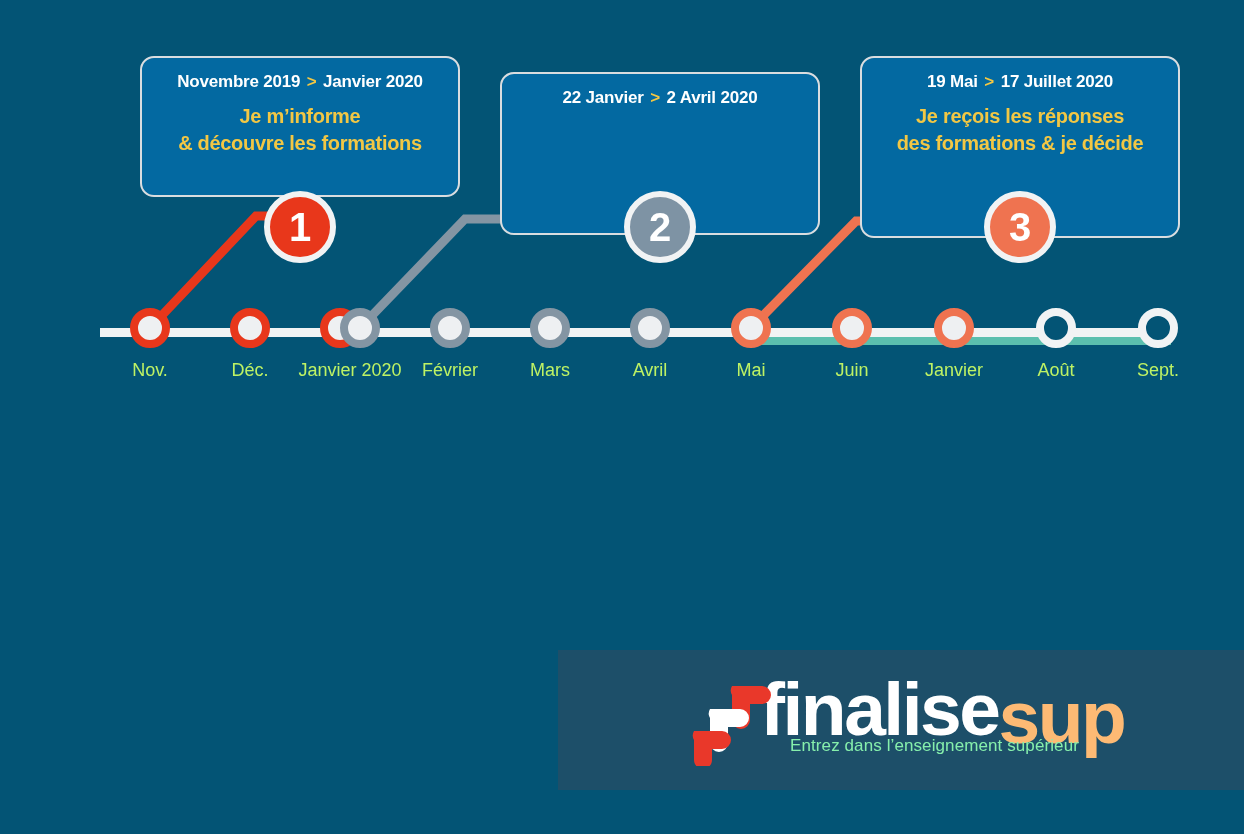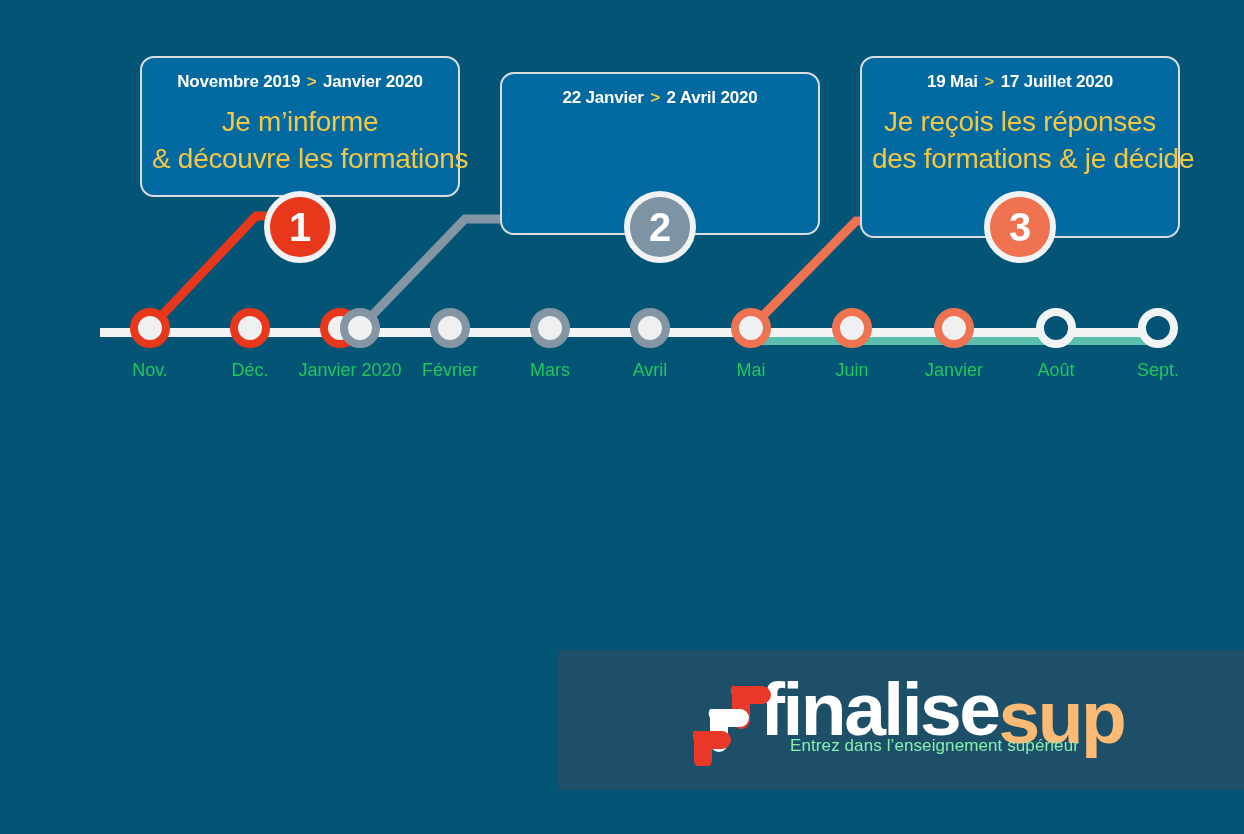--- a/index.html
+++ b/index.html
@@ -37,22 +37,22 @@
     white-space: nowrap;
     margin-bottom: 11px;
   }
   .card-dates .sep {
     color: #f2c744;
     font-weight: bold;
     padding: 0 2px;
   }
   .card-title {
     color: #f2c744;
-    font-size: 28px;
-    font-weight: normal;
+    font-size: 20px;
+    font-weight: bold;
     line-height: 1.33;
     letter-spacing: -0.3px;
     white-space: nowrap;
   }
 
   
   .connector-svg {
     position: absolute;
     left: 0;
     top: 0;
@@ -100,21 +100,21 @@
     border-width: 8px;
     border-style: solid;
     background: #eef0f2;
   }
   .dot.hollow {
     background: #035475;
     border-color: #f1f3f4;
   }
   .month-label {
     position: absolute;
-    color: #22c55e;
+    color: #bef264;
     font-size: 18px;
     letter-spacing: 0px;
     text-align: center;
     white-space: nowrap;
     transform: translateX(-50%);
     z-index: 5;
   }
 
   
   .logo-band {

